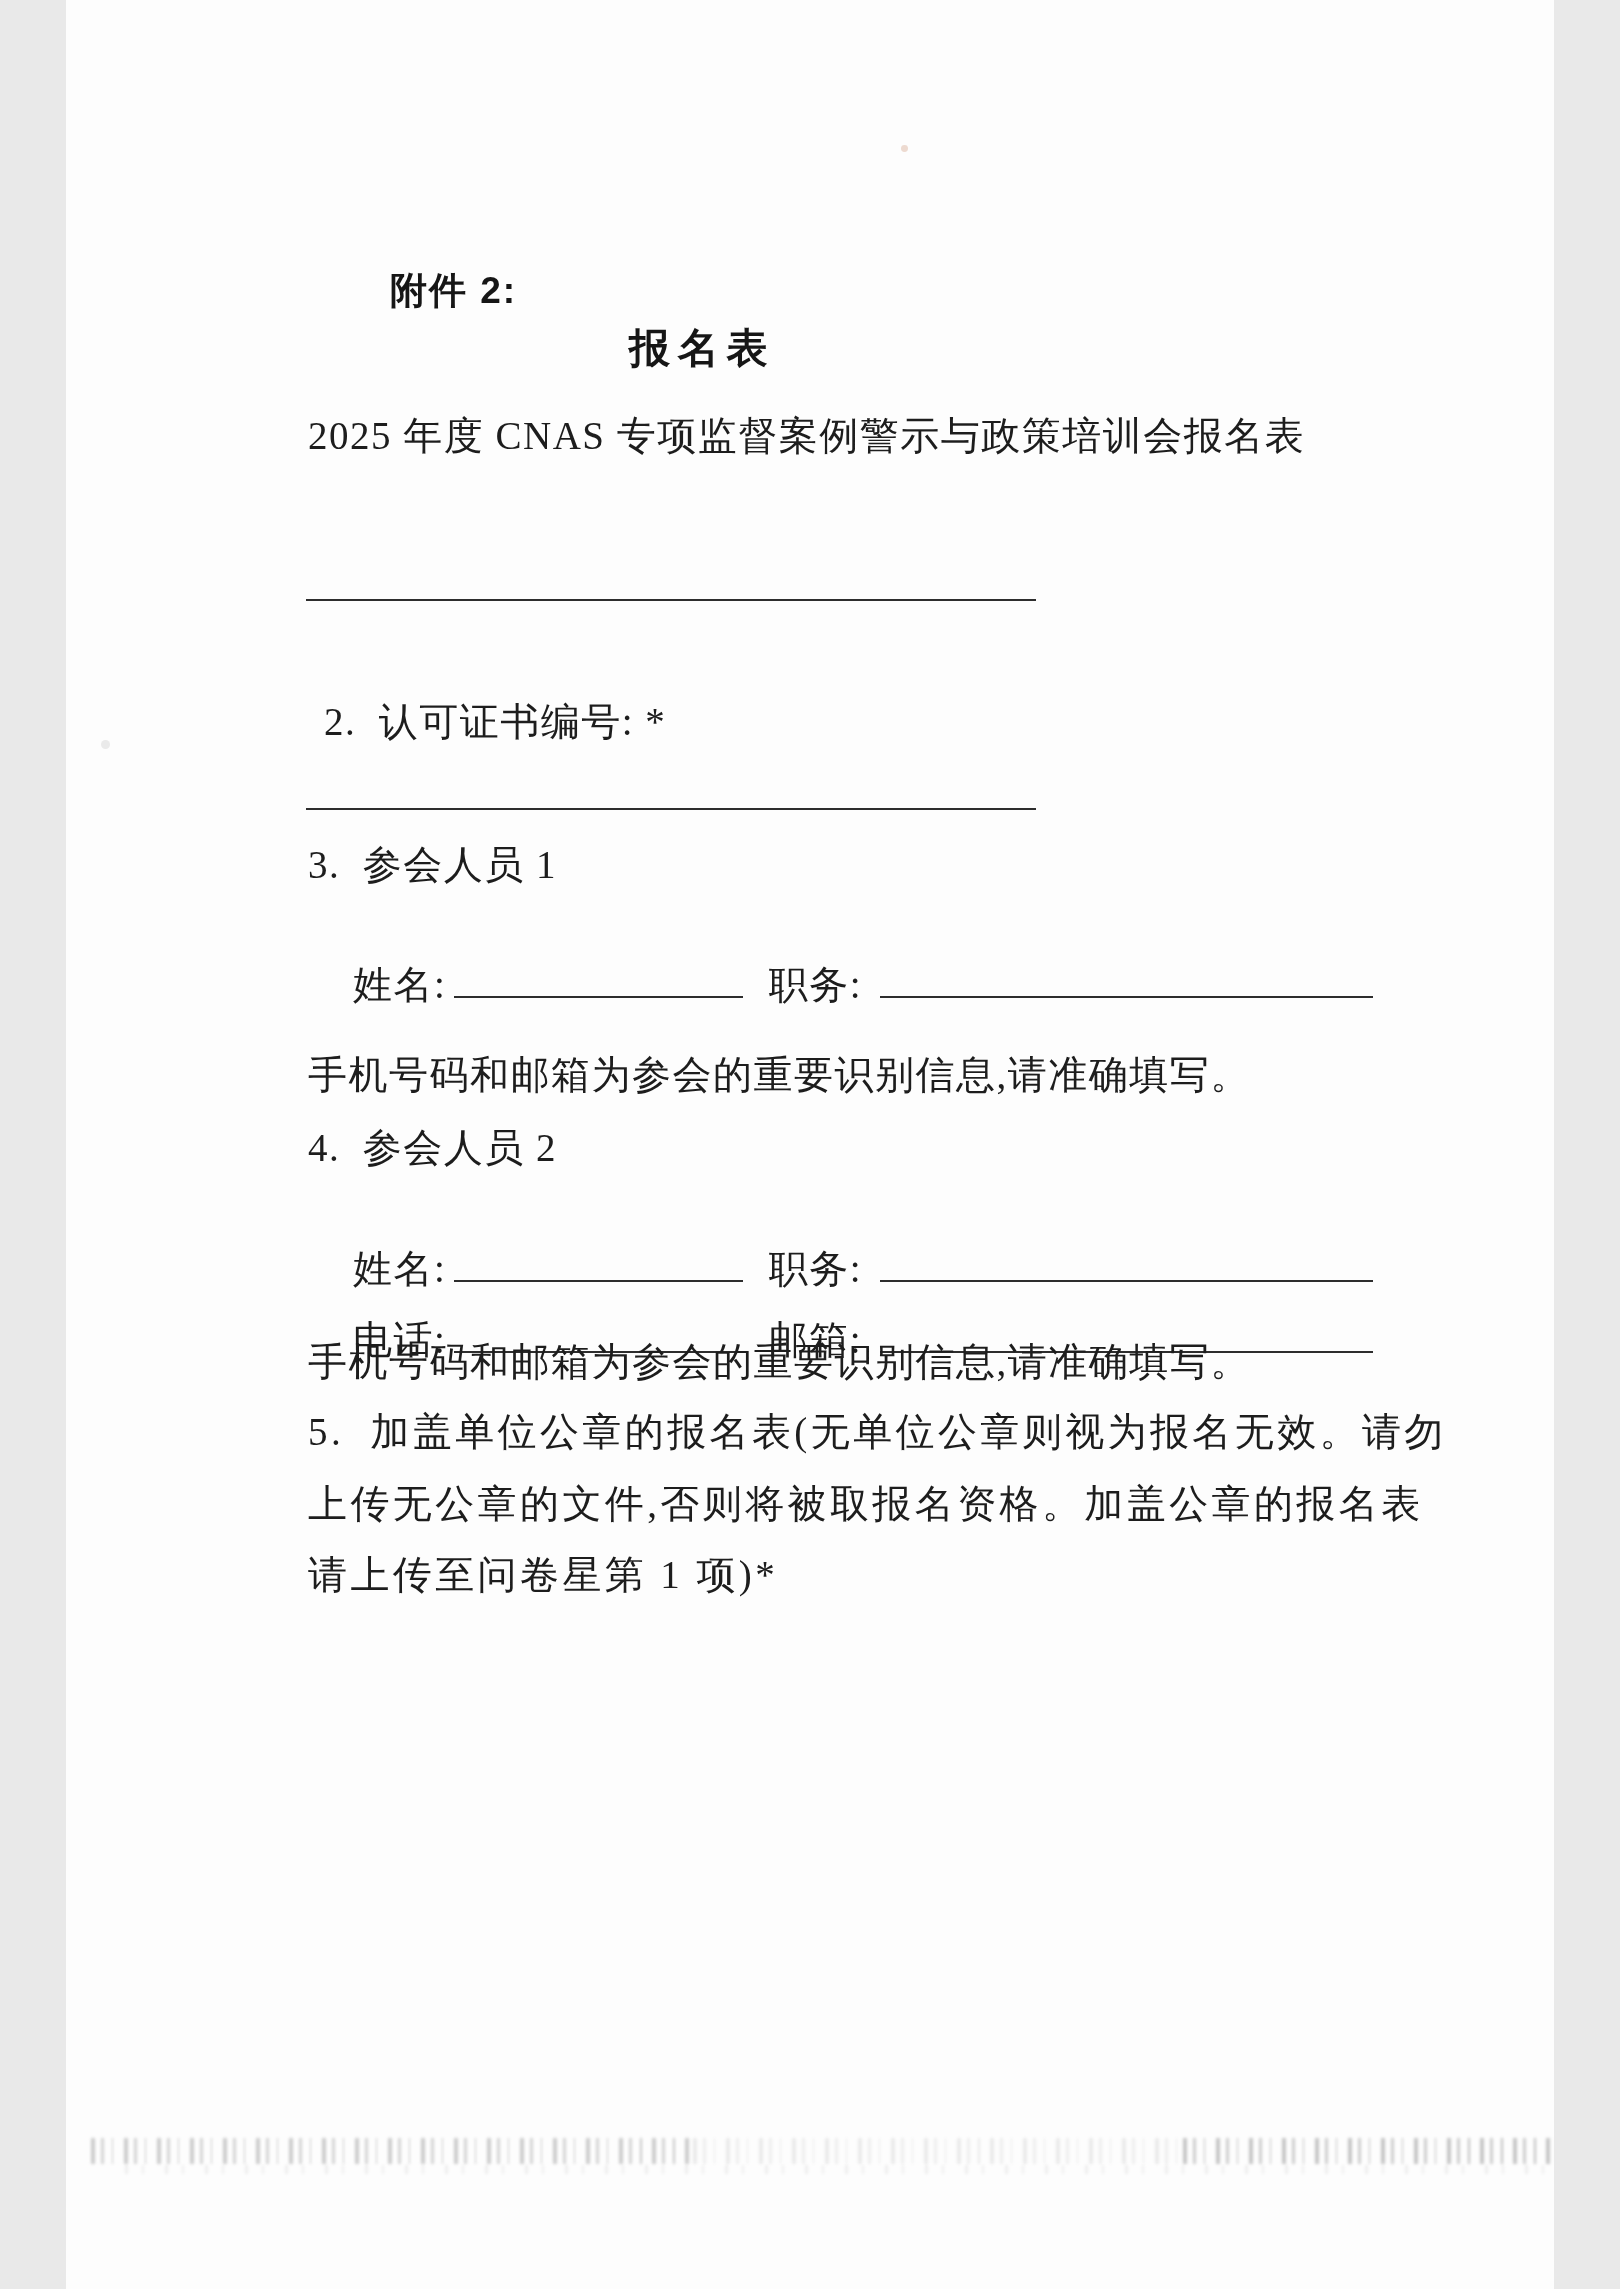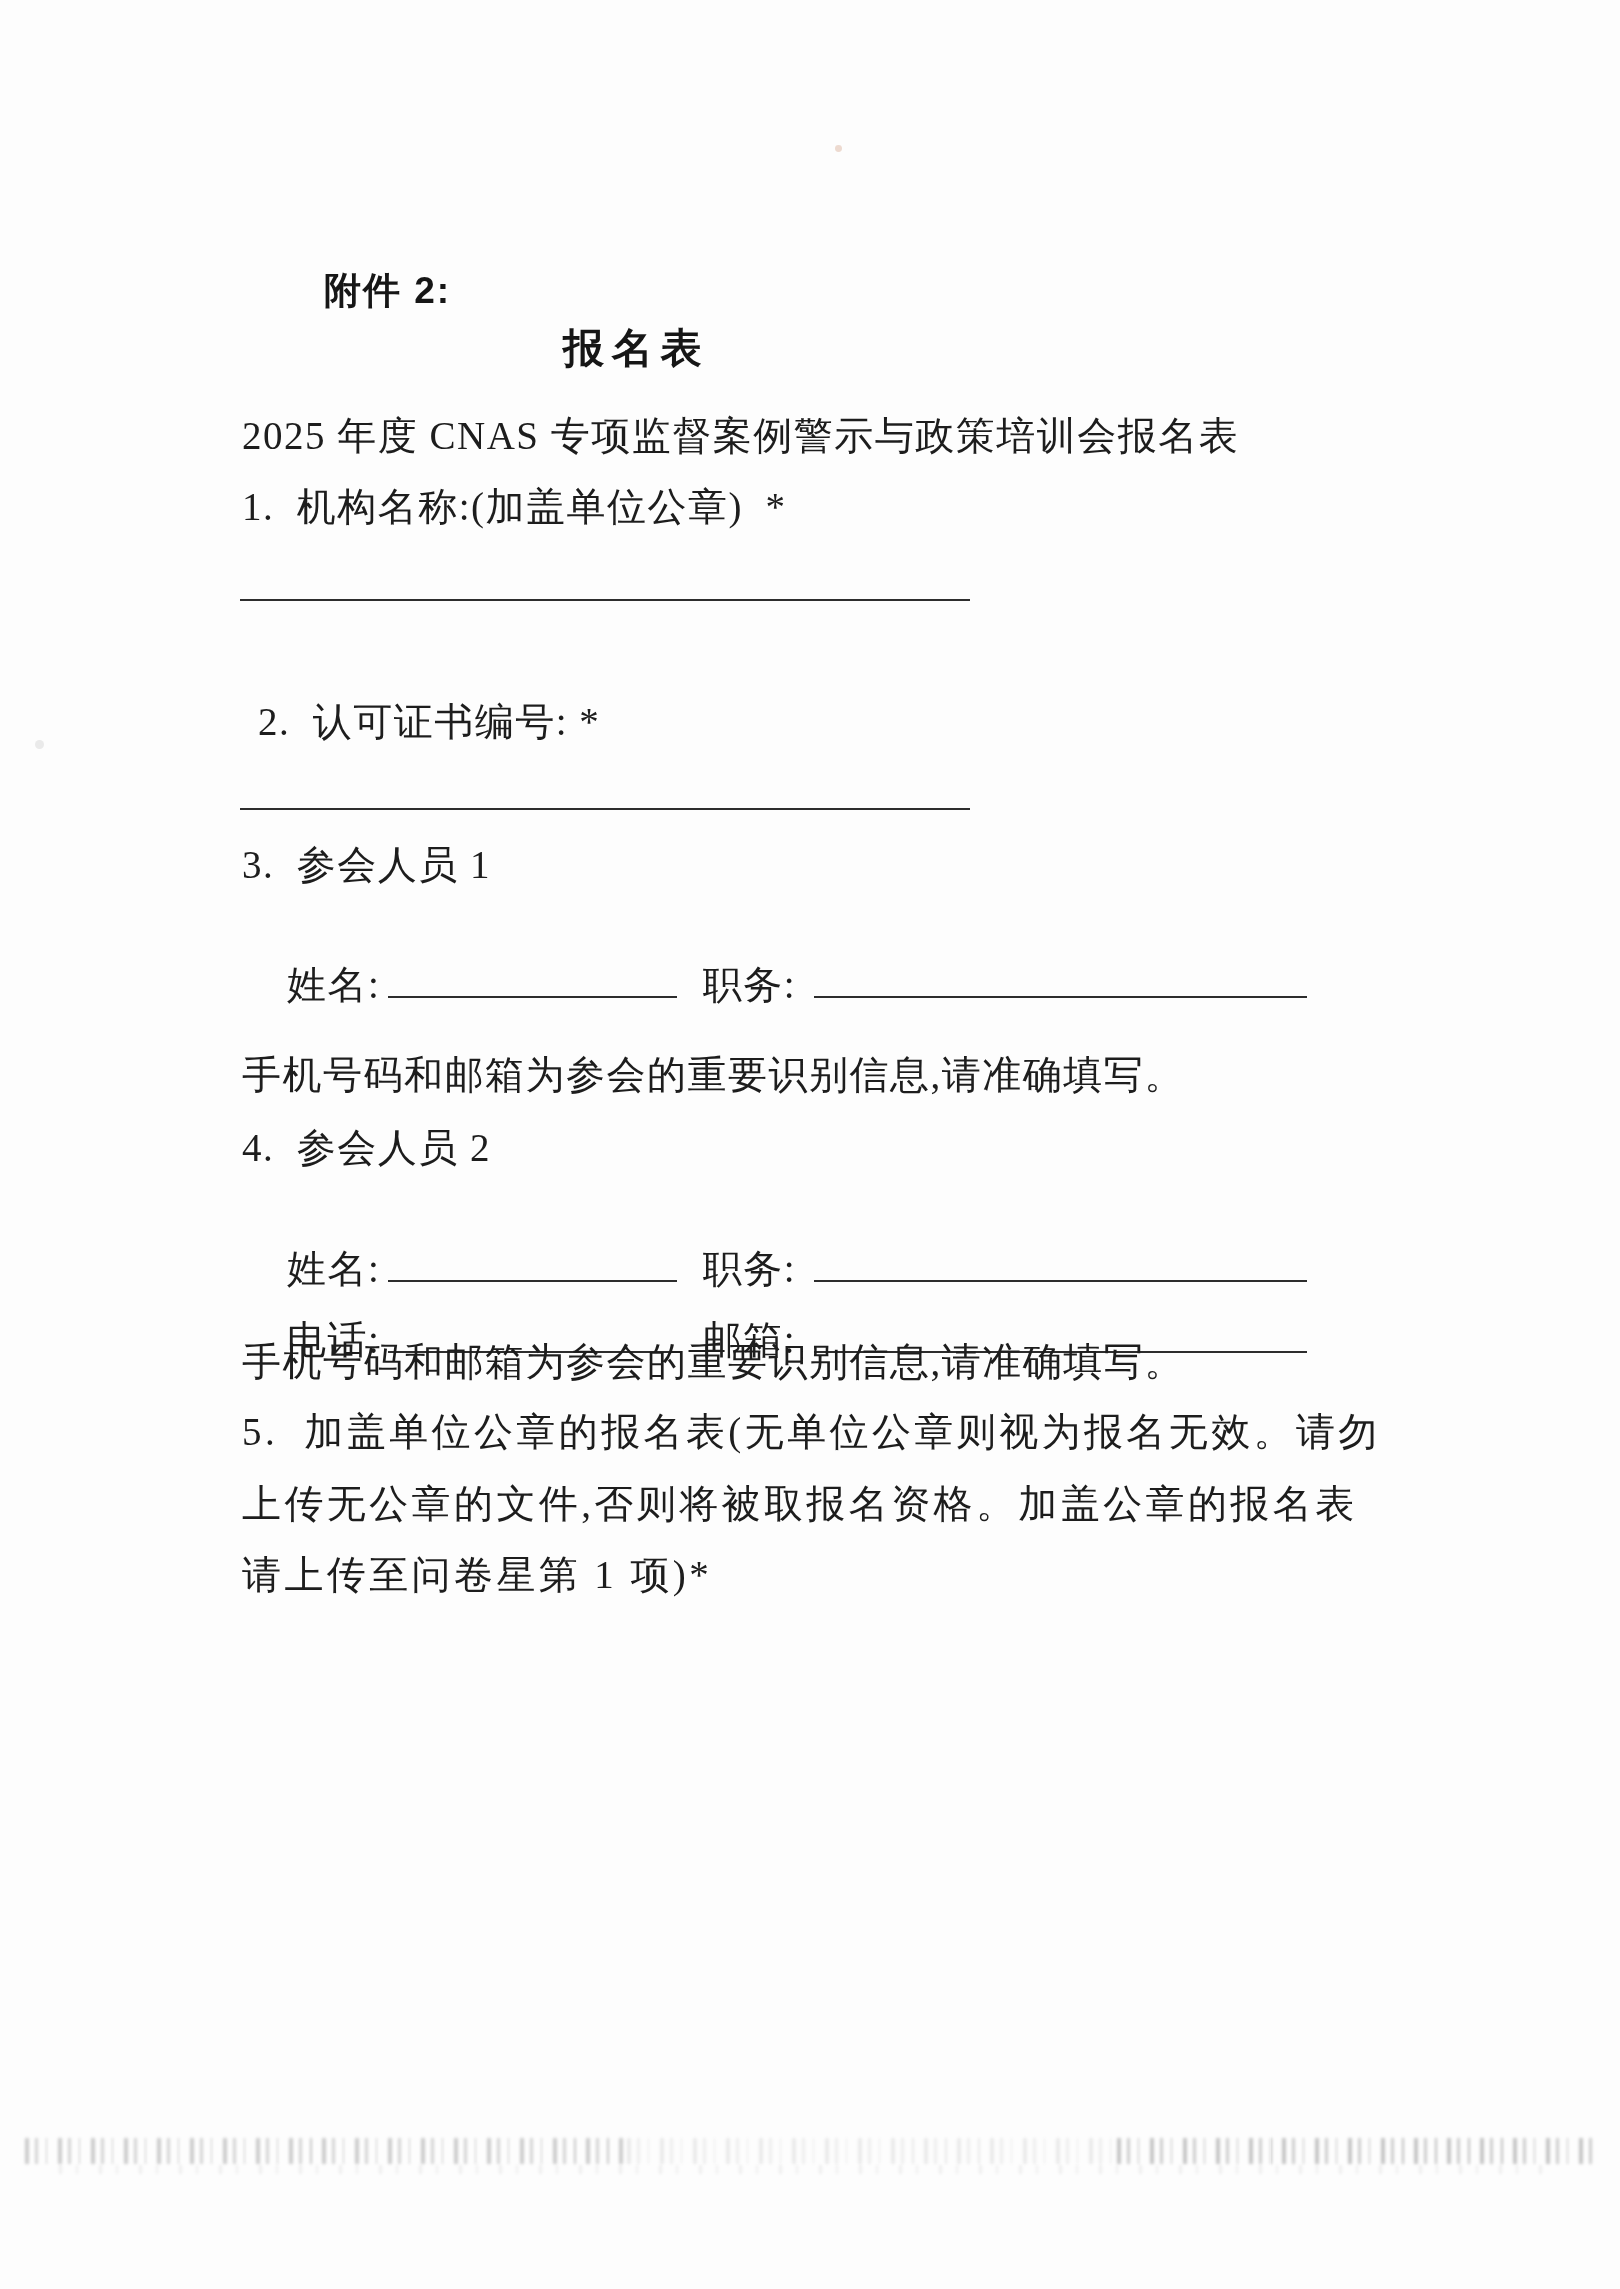--- a/index.html
+++ b/index.html
@@ -1,18 +1,18 @@
 <!DOCTYPE html>
 <html><head>
 <meta charset="utf-8">
 <style>
   html,body { margin:0; padding:0; background:#e9e9e9; }
   .page {
     position:relative;
-    width:1620px; height:2290px;
+    width:1488px; height:2290px;
     margin:0 auto;
     background:#fdfdfd;
     overflow:hidden;
     font-family:"Liberation Serif","DejaVu Serif",serif;
     color:#1d1d1d;
   }
   .abs { position:absolute; white-space:pre-wrap; }
   .heading {
     font-family:"Liberation Sans","DejaVu Sans",sans-serif;
     font-weight:700;
@@ -63,21 +63,20 @@
 <body>
 
 <div class="page">
 
   <div class="abs heading attachment" style="left:324px; top:269px;">附件 2:</div>
 
   <div class="abs heading doc-title" style="left:563px; top:324px;">报名表</div>
 
   <div class="abs line" style="left:242px; top:413px;">2025 年度 CNAS 专项监督案例警示与政策培训会报名表</div>
 
-  <div class="abs line" style="left:242px; top:484px;">1.  机构名称:(加盖单位公章)  *</div>
   <div class="blankline" style="left:240px; top:572px; width:730px;"></div>
 
   <div class="abs line" style="left:258px; top:699px;">2.  认可证书编号: *</div>
   <div class="blankline" style="left:240px; top:781px; width:730px;"></div>
 
   <div class="abs line" style="left:242px; top:842px;">3.  参会人员 1</div>
 
   <div class="abs line" style="left:242px; top:915px;">
     <span>姓名:</span><span class="fill" style="width:289px; margin-left:7.8px;"></span><span style="margin-left:25.5px;">职务:</span><span class="fill" style="width:493px; margin-left:17.6px;"></span>
   </div>

